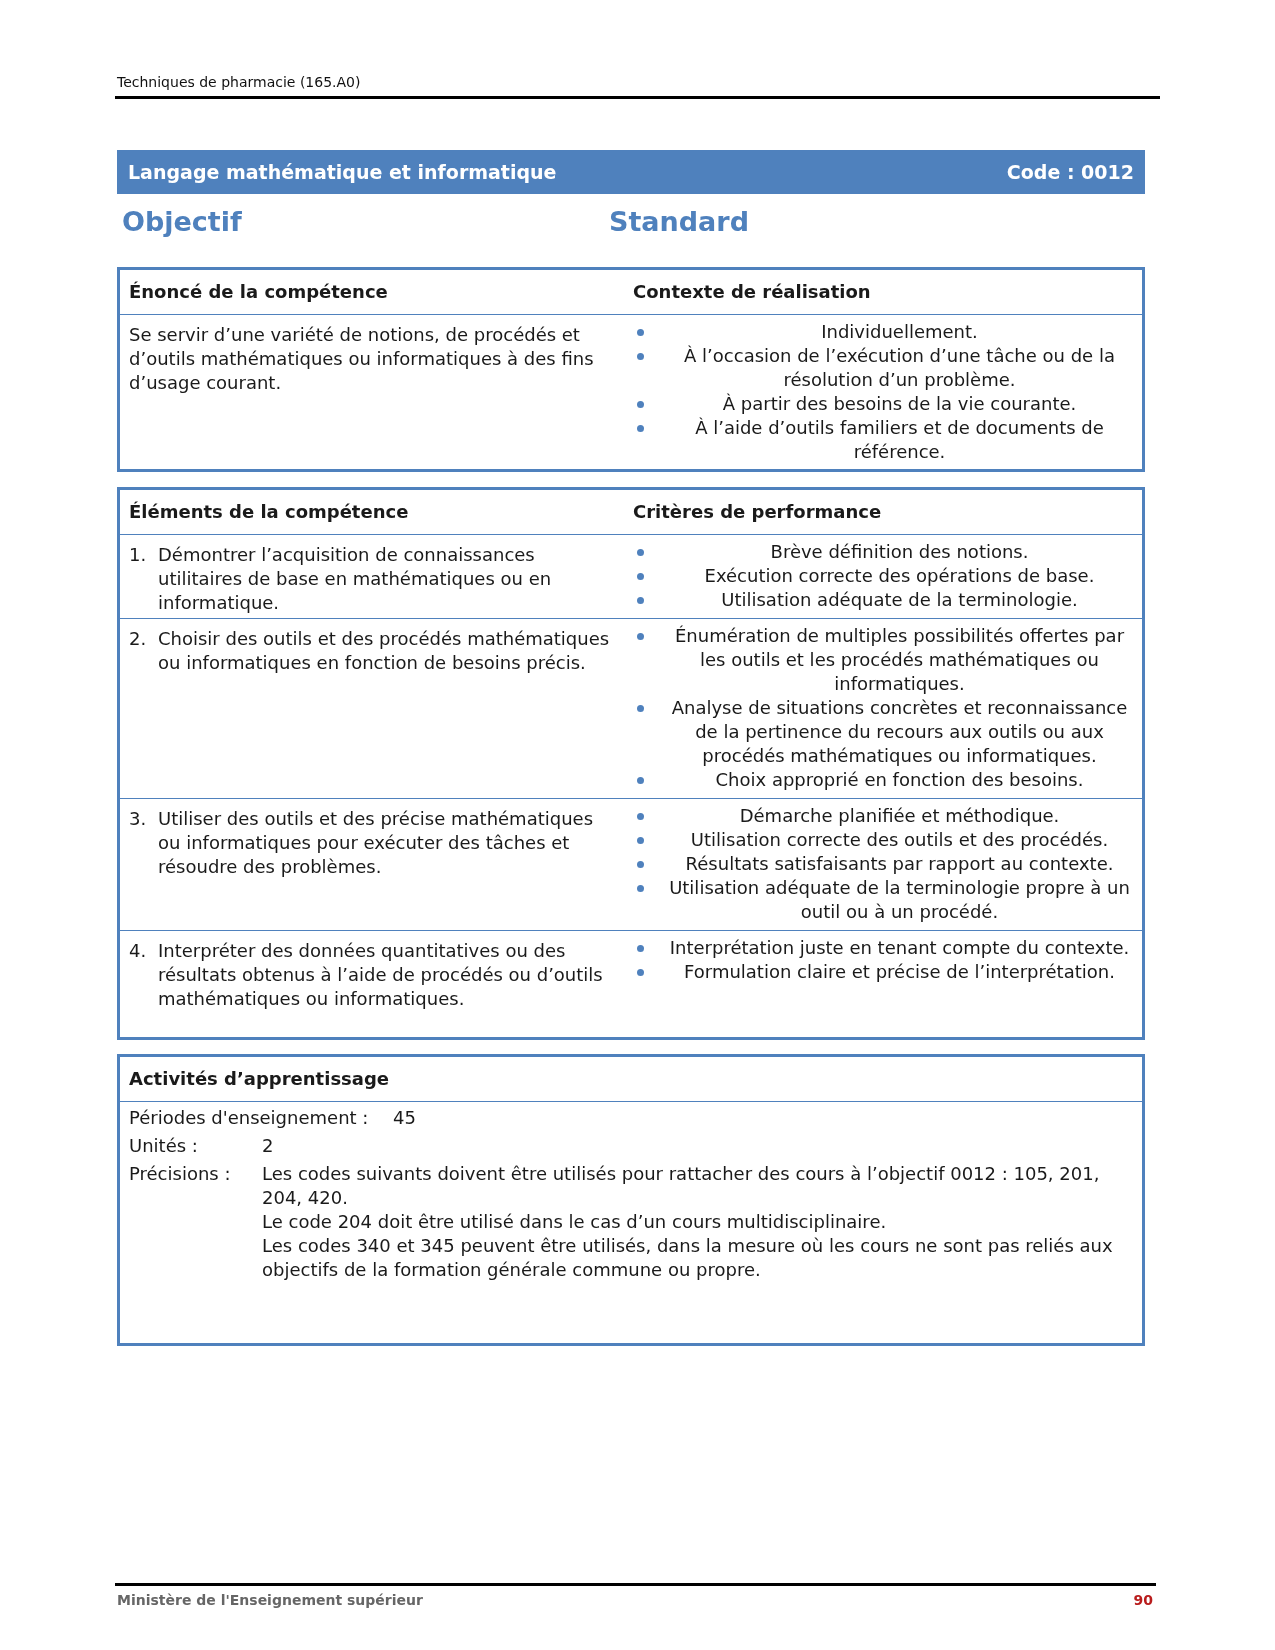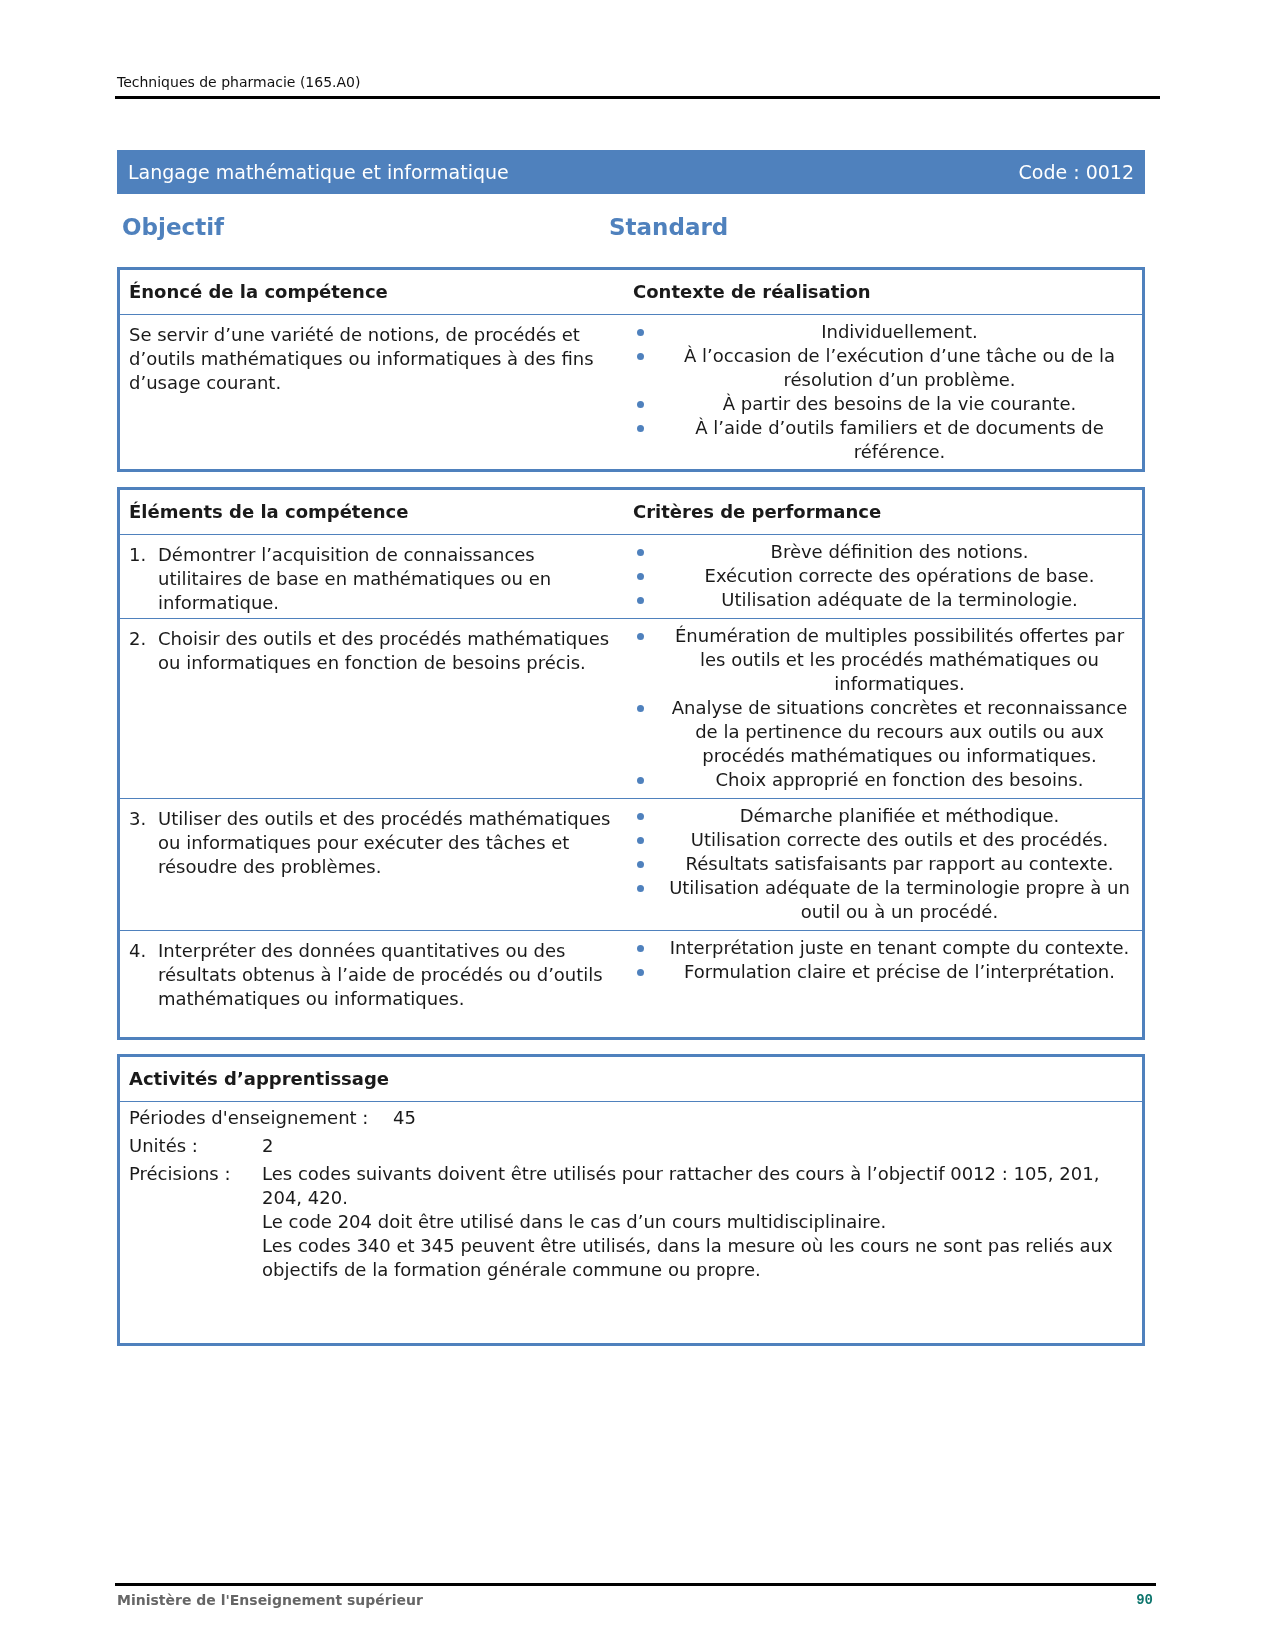--- a/index.html
+++ b/index.html
@@ -3,23 +3,23 @@
 <meta charset="utf-8">
 <style>
   html, body { margin:0; padding:0; background:#ffffff; }
   body { width:1275px; height:1650px; position:relative; overflow:hidden;
          font-family:"DejaVu Sans", sans-serif; color:#1a1a1a; }
   .running-head { position:absolute; left:117px; top:74px; font-size:14px; color:#111; }
   .head-rule { position:absolute; left:115px; top:96px; width:1045px; height:3px; background:#000; }
 
   .title-band { position:absolute; left:117px; top:150px; width:1028px; height:44px;
                 background:#4f81bd; color:#fff; display:flex; align-items:center;
-                justify-content:space-between; box-sizing:border-box; padding:0 11px; font-size:19px; }
+                justify-content:space-between; box-sizing:border-box; padding:0 11px; font-size:19px;font-weight:bold; }
   .section-labels { position:absolute; top:206px; left:117px; width:1028px; height:36px; }
-  .section-label { position:absolute; top:0; font-size:23px; font-weight:bold; color:#4f81bd;margin-top:8px; }
+  .section-label { position:absolute; top:0; font-size:27px; font-weight:bold; color:#4f81bd; }
 
   .box { position:absolute; left:117px; width:1028px; border:3px solid #4f81bd; box-sizing:border-box;margin-top:12px; }
   .box table { width:100%; border-collapse:collapse; table-layout:fixed; }
   .box td { vertical-align:top; font-size:18px; line-height:24px; padding:0; }
   .box col.c1 { width:509px; }
   .hdr td { font-weight:bold; height:44px; vertical-align:middle; border-bottom:1px solid #4f81bd; }
   .hdr td.l { padding-left:9px; }
   .hdr td.r { padding-left:4px; }
   .row td { border-top:1px solid #4f81bd; }
   .row:first-of-type td { border-top:none; }
@@ -39,21 +39,21 @@
   .act-body { padding:4px 9px 10px 9px; font-size:18px; line-height:24px; }
   .act-line { display:flex; margin-bottom:4px; }
   .act-line .lab { flex:none; }
   .act-line.k1 .lab { width:264px; }
   .act-line.k2 .lab, .act-line.k3 .lab { width:133px; }
   .act-line .val { flex:1; }
   .prec p { margin:0; }
 
   .foot-rule { position:absolute; left:115px; top:1583px; width:1041px; height:3px; background:#000; }
   .foot-left { position:absolute; left:117px; top:1592px; font-size:14px; font-weight:bold; color:#666; }
-  .foot-right { position:absolute; right:122px; top:1592px; font-size:14px; font-weight:bold; color:#0f766e;font-family:Liberation Mono, monospace; }
+  .foot-right { position:absolute; right:122px; top:1592px; font-size:14px; font-weight:bold; color:#b91c1c; }
 </style>
 </head>
 <body>
 
 <div class="running-head">Techniques de pharmacie (165.A0)</div>
 <div class="head-rule"></div>
 
 <div class="title-band">
   <span>Langage mathématique et informatique</span>
   <span>Code : 0012</span>
@@ -162,21 +162,21 @@
                 <span class="dot"></span>
                 <span class="t">Choix approprié en fonction des besoins.</span>
               </li>
       </ul>
           </td>
     </tr>
     <tr class="row">
       <td>
             <div class="num-item">
               <span class="n">3.</span>
-              <span>Utiliser des outils et des procédés mathématiques ou informatiques pour exécuter des tâches et résoudre des problèmes.</span>
+              <span>Utiliser des outils et des précise mathématiques ou informatiques pour exécuter des tâches et résoudre des problèmes.</span>
             </div>
           </td>
       <td>
             <ul class="bul">
         <li>
                 <span class="dot"></span>
                 <span class="t">Démarche planifiée et méthodique.</span>
               </li>
         <li>
                 <span class="dot"></span>

